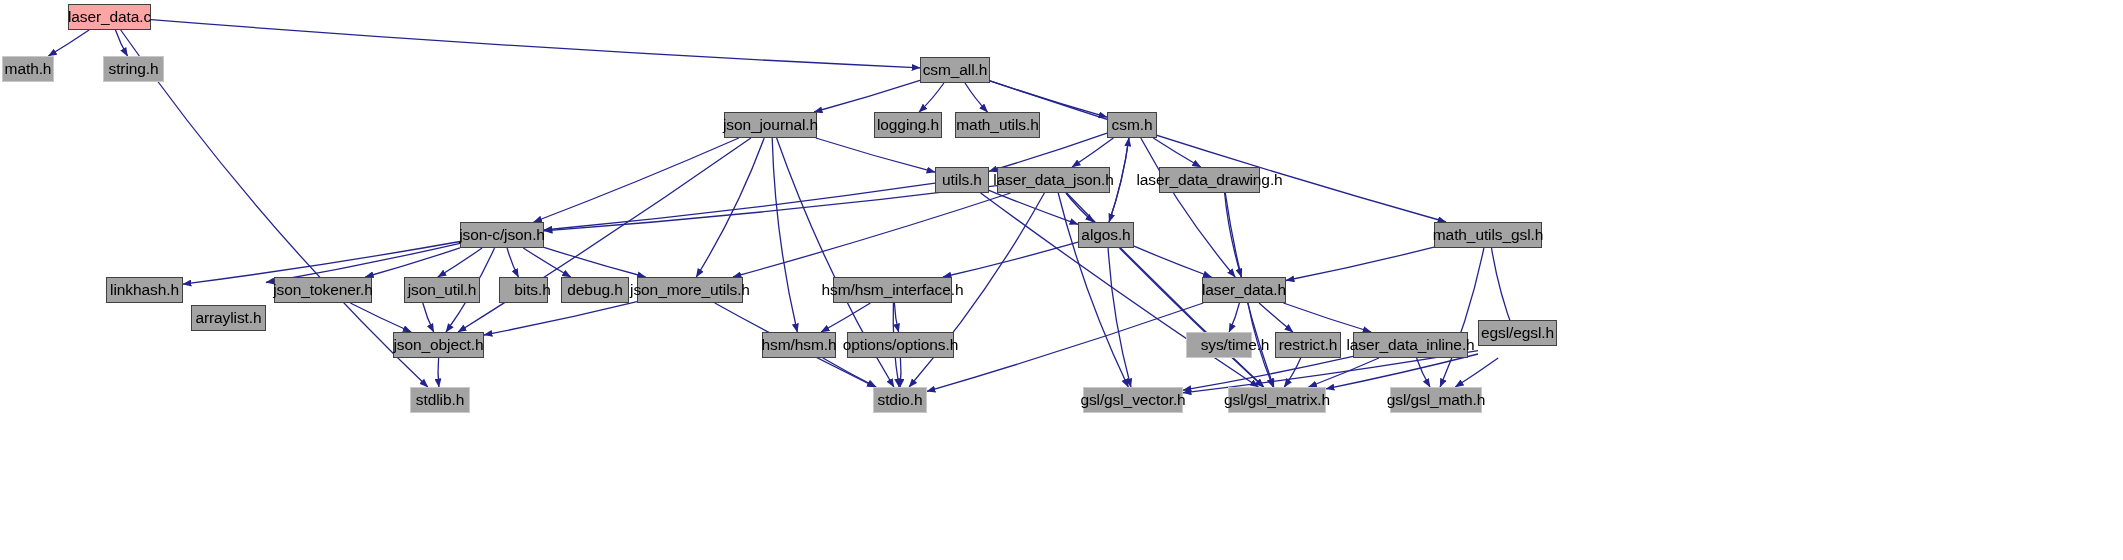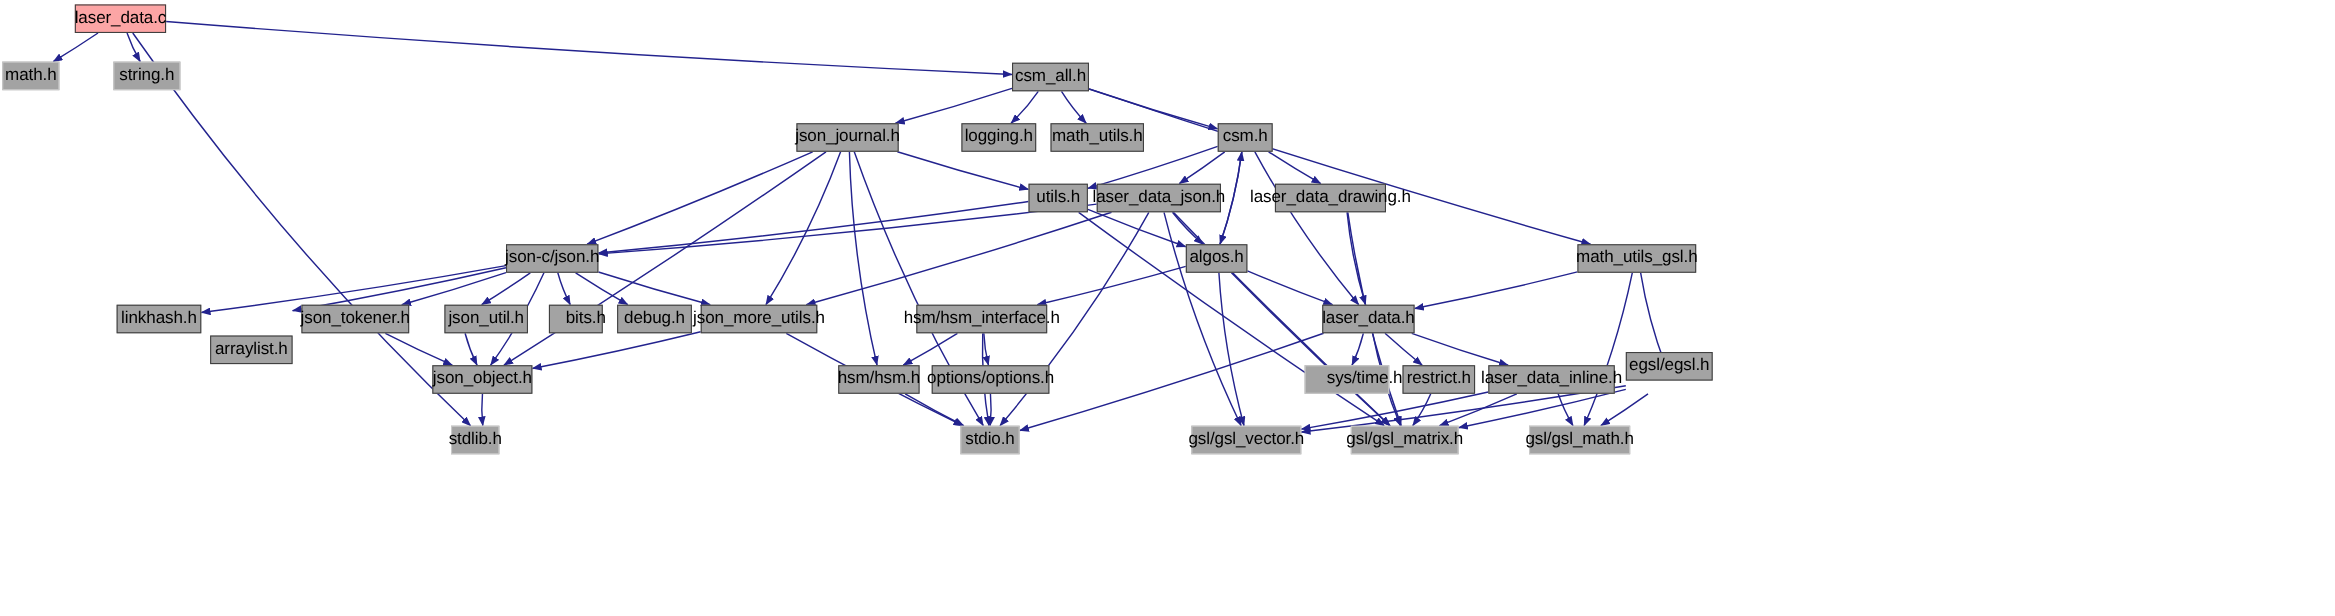--- a/index.html
+++ b/index.html
@@ -209,33 +209,33 @@
       </div>
       <div class="node hdr" style="left: 393px; top: 332px; width: 91px;">
         <span class="lbl">json_object.h</span>
       </div>
       <div class="node hdr" style="left: 762px; top: 332px; width: 74px;">
         <span class="lbl">hsm/hsm.h</span>
       </div>
       <div class="node hdr" style="left: 847px; top: 332px; width: 107px;">
         <span class="lbl">options/options.h</span>
       </div>
-      <div class="node sys" style="left: 1186px; top: 332px; width: 77px; padding-left: 32px;">
+      <div class="node sys" style="left: 1186px; top: 332px; width: 66px; padding-left: 32px;">
         <span class="lbl">sys/time.h</span>
       </div>
       <div class="node hdr" style="left: 1275px; top: 332px; width: 66px;">
         <span class="lbl">restrict.h</span>
       </div>
       <div class="node hdr" style="left: 1353px; top: 332px; width: 115px;">
         <span class="lbl">laser_data_inline.h</span>
       </div>
       <div class="node hdr" style="left: 1478px; top: 320px; width: 79px;">
         <span class="lbl">egsl/egsl.h</span>
       </div>
-      <div class="node sys" style="left: 410px; top: 387px; width: 44px;">
+      <div class="node sys" style="left: 410px; top: 387px; width: 60px;">
         <span class="lbl">stdlib.h</span>
       </div>
       <div class="node sys" style="left: 873px; top: 387px; width: 54px;">
         <span class="lbl">stdio.h</span>
       </div>
       <div class="node sys" style="left: 1083px; top: 387px; width: 100px;">
         <span class="lbl">gsl/gsl_vector.h</span>
       </div>
       <div class="node sys" style="left: 1228px; top: 387px; width: 98px;">
         <span class="lbl">gsl/gsl_matrix.h</span>

